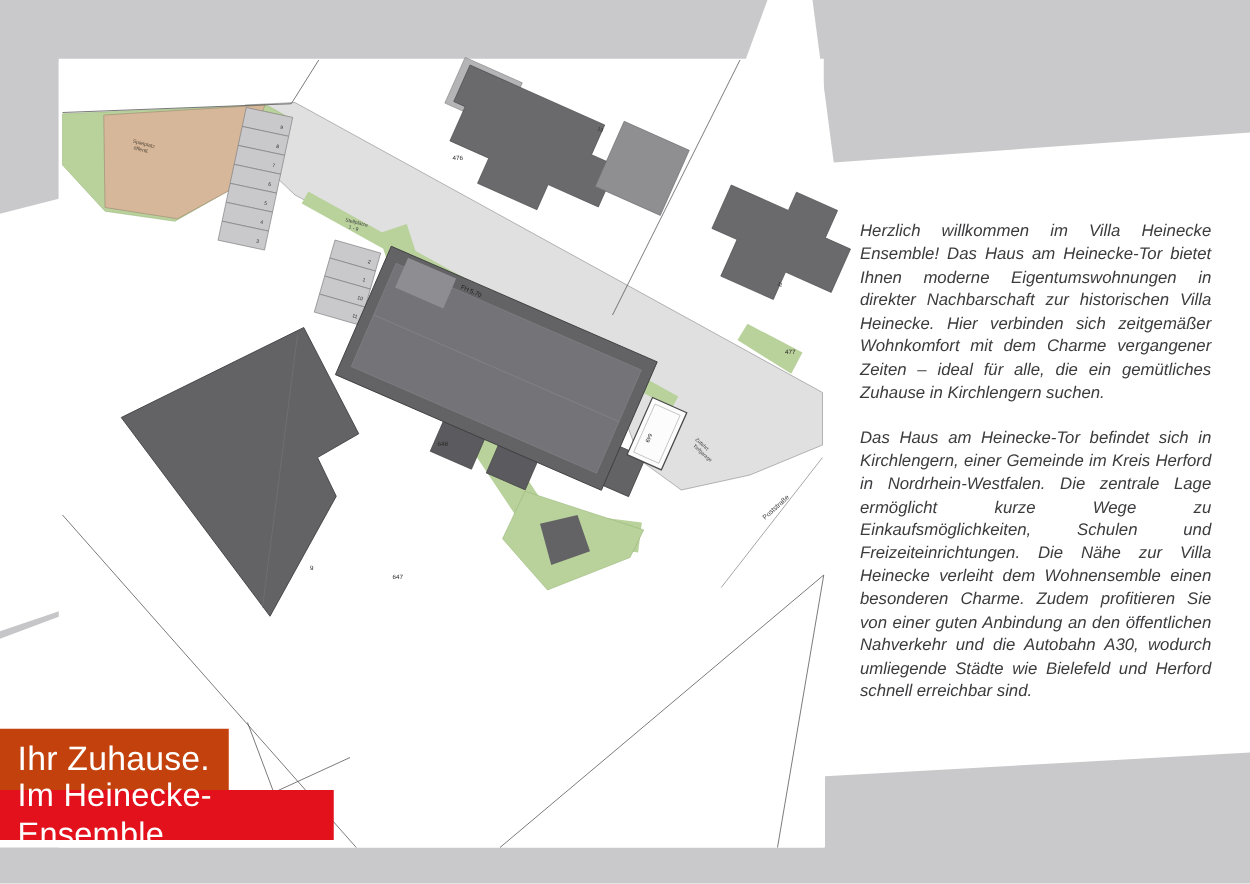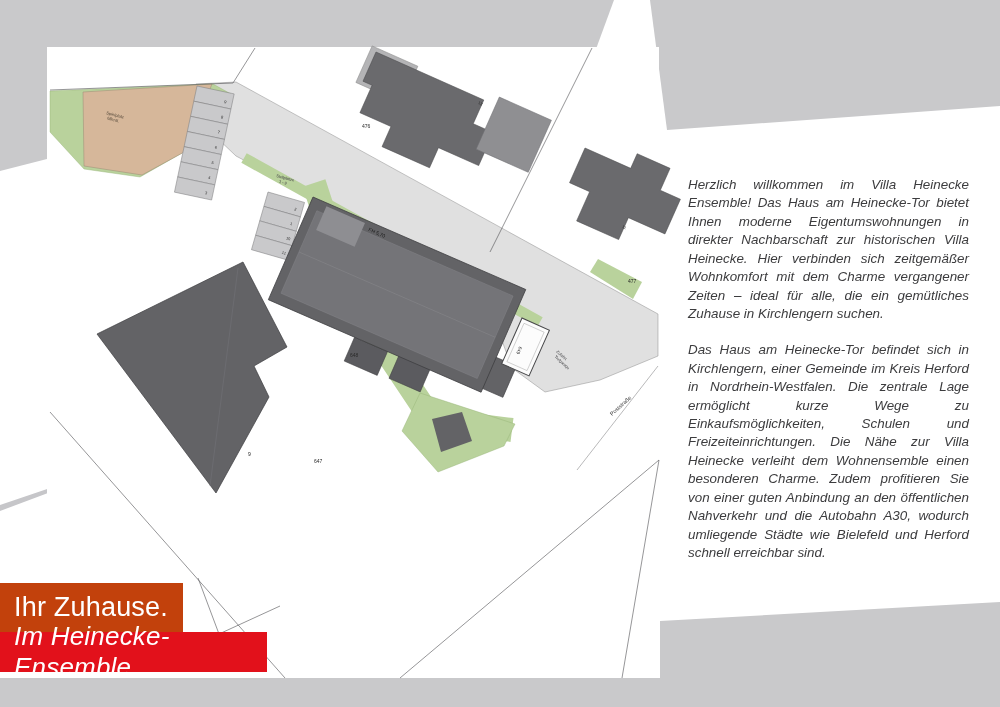--- a/index.html
+++ b/index.html
@@ -12,21 +12,21 @@
     position:absolute;left:688px;top:176px;width:281px;
     font-size:13.4px;line-height:1.375;color:#3c3c3e;
     text-align:justify;
   }
   #desc-col p{margin:0 0 18px 0;font-style:italic;}
   .banner{
     position:absolute;left:0;color:#ffffff;display:flex;align-items:center;
     padding-left:14px;box-sizing:border-box;letter-spacing:0.2px;
   }
   #banner-top{top:583px;width:183px;height:49px;background:#c2410c;font-size:27px;}
-  #banner-bottom{top:632px;width:267px;height:40px;background:#e2111b;font-size:26px;font-style:italic;}
+  #banner-bottom{top:632px;width:267px;height:40px;background:#e2111b;font-size:26px;}
 </style>
 </head>
 <body>
 
 <div id="page">
 
   <svg width="1000" height="707" viewBox="0 0 1000 707">
 
     <rect x="0" y="0" width="1000" height="707" fill="#ffffff"></rect>
     <polygon points="0,0 614,0 596,49 0,49" fill="#c9c9cb"></polygon>

